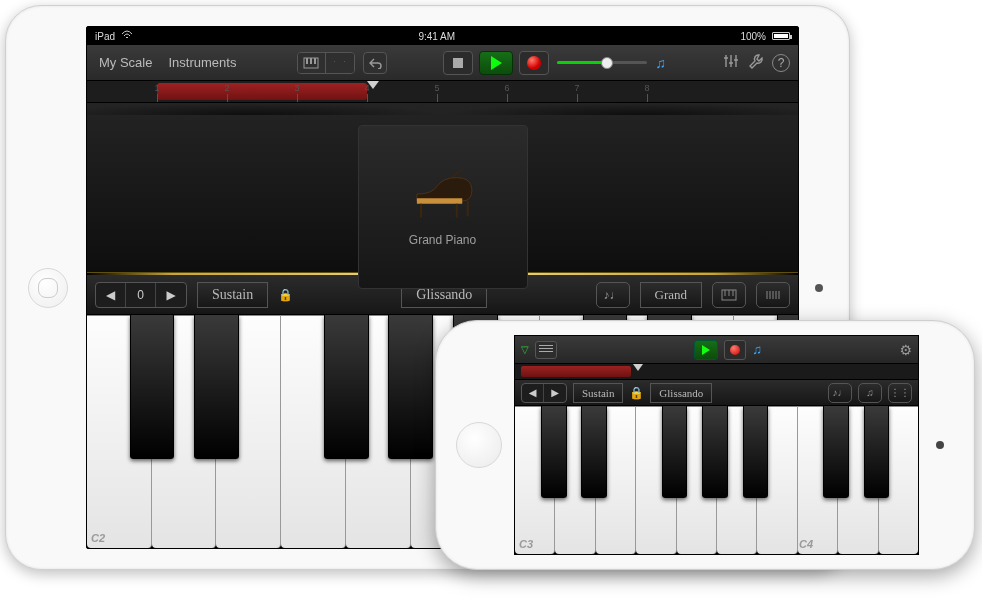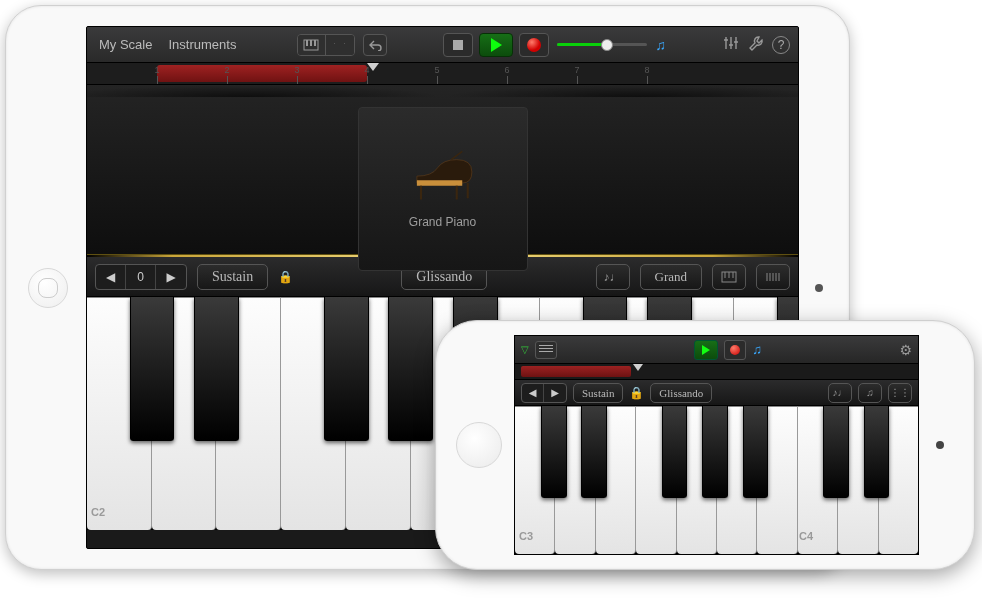--- a/index.html
+++ b/index.html
@@ -200,21 +200,21 @@
   }
   .octseg{
     display:flex;border:1px solid #555;border-radius:4px;overflow:hidden;height:26px;
     background:#1d1d1d;
   }
   .octseg span{
     width:30px;display:flex;align-items:center;justify-content:center;color:#ccc;font-size:12px;border-right:1px solid #444;
   }
   .octseg span:last-child{border-right:none;}
   .pill{
-    height:26px;padding:0 14px;border:1px solid #555;border-radius:5px;
+    height:26px;padding:0 14px;border:1px solid #555;border-radius:0;
     background:linear-gradient(#2c2c2c,#171717);color:#b9b9b9;
     font-family:"Snell Roundhand","Brush Script MT",cursive;font-size:14px;
     display:flex;align-items:center;
   }
   .lockicon{color:#666;font-size:12px;}
   .smallbtn{
     width:34px;height:26px;border:1px solid #555;border-radius:5px;
     background:linear-gradient(#2c2c2c,#171717);
     display:flex;align-items:center;justify-content:center;color:#999;font-size:12px;
   }
@@ -236,22 +236,23 @@
   .wkey:last-child{border-right:none;}
   .blackkeys{position:absolute;left:0;right:0;top:0;height:62%;}
   .bkey{
     position:absolute;top:0;height:100%;width:6.3%;
     background:linear-gradient(#3a3a3a,#000);
     border-radius:0 0 3px 3px;
     border:1px solid #000;border-top:none;
     box-shadow:0 2px 4px rgba(0,0,0,.6);
   }
   .octlabel{
-    position:absolute;bottom:12px;color:#9a9a9a;font-size:11px;font-weight:600;
+    position:absolute;bottom:4px;color:#9a9a9a;font-size:11px;font-weight:600;
     left:4px;
+    font-style:italic;
   }
 
   
   .ph-toolbar{
     height:28px;background:linear-gradient(#3a3a3b,#262626);
     display:flex;align-items:center;padding:0 6px;gap:6px;
     border-bottom:1px solid #000;
   }
   .ph-toolbar .tri-down{color:#33c23a;font-size:10px;}
   .ph-toolbar .miniseg{
@@ -294,20 +295,37 @@
   .barsicon span{display:block;height:1px;background:#aaa;margin-bottom:2px;}
 </style>
 </head>
 <body>
 
 <div class="ipad">
   <div class="home"></div>
   <div class="camera"></div>
   <div class="screen">
 
+    <div class="statusbar">
+      <span>iPad</span>
+      <span class="wifi">
+        <svg width="12" height="10" viewBox="0 0 12 10">
+            <path d="M1 4 Q6 -2 11 4 M3 6 Q6 2 9 6 M5 8 Q6 6 7 8" stroke="#ccc" fill="none" stroke-width="1"></path>
+          </svg>
+      </span>
+      <span class="spacer"></span>
+      <span>9:41 AM</span>
+      <span class="spacer"></span>
+      <span>100%</span>
+      <span class="battery">
+        <span class="batshell">
+            <span class="batfill"></span>
+          </span>
+      </span>
+    </div>
 
     <div class="toolbar">
       <span class="txtbtn">My Scale</span>
       <span class="txtbtn">Instruments</span>
       <span style="flex:1"></span>
       <span class="segbox">
         <span>
           <svg width="16" height="12">
               <rect x="1" y="1" width="14" height="10" fill="none" stroke="#999"></rect>
               <rect x="3" y="1" width="2" height="6" fill="#999"></rect>

